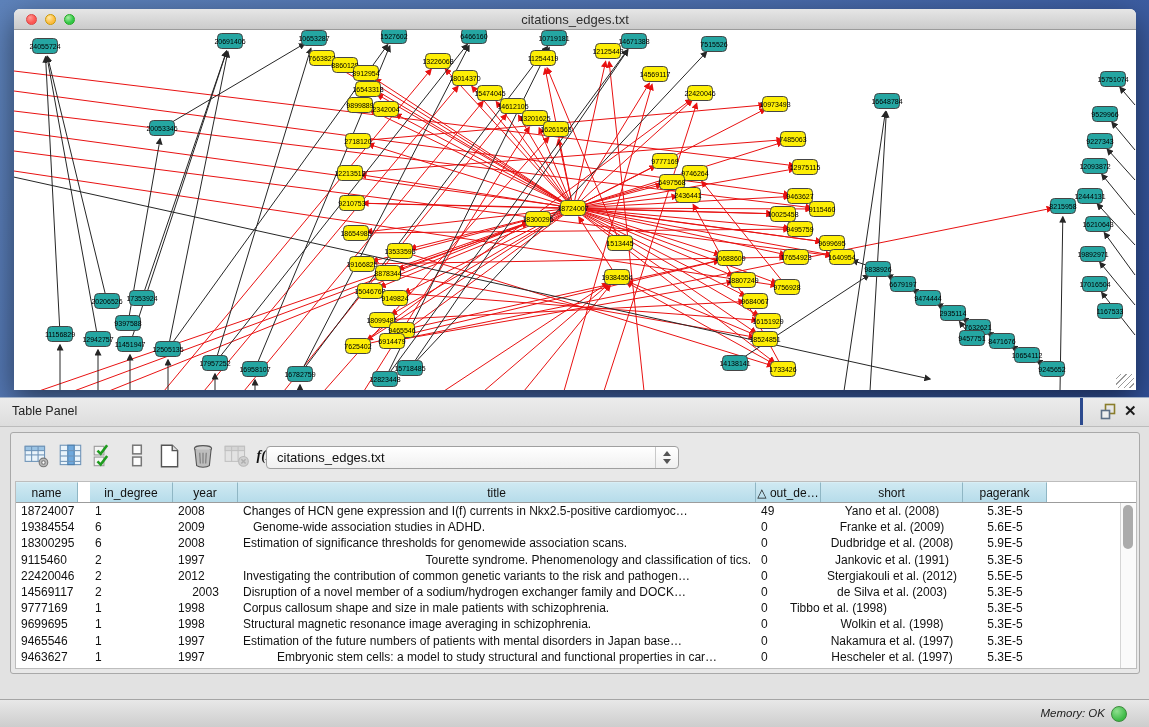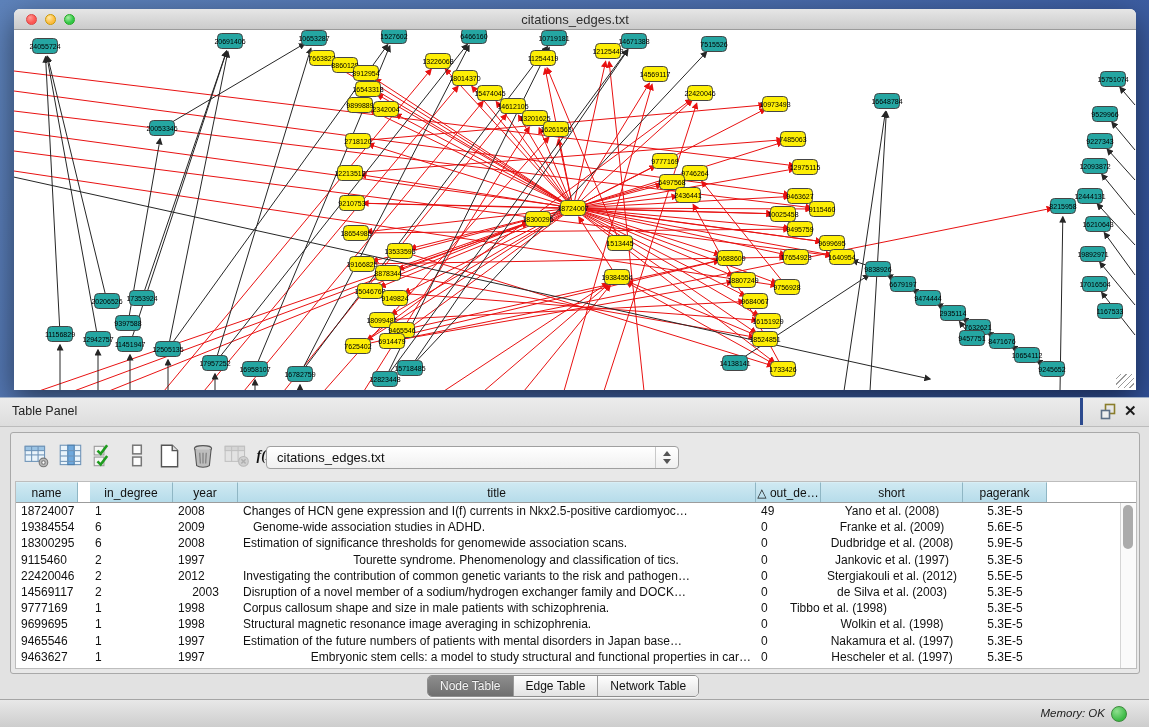--- a/index.html
+++ b/index.html
@@ -724,23 +724,23 @@
               <div class="tcell" style="left: 162px; width: 55px; text-align: left;">2008</div>
               <div class="tcell" style="left: 227px; width: 508px; text-align: left;">Estimation of significance thresholds for genomewide association scans.</div>
               <div class="tcell" style="left: 745px; width: 55px; text-align: left;">0</div>
               <div class="tcell" style="left: 810px; width: 132px; text-align: center;">Dudbridge et al. (2008)</div>
               <div class="tcell" style="left: 952px; width: 74px; text-align: center;">5.9E-5</div>
             </div>
             <div class="trow" style="top: 69.6px;">
               <div class="tcell" style="left: 5px; width: 64px; text-align: left;">9115460</div>
               <div class="tcell" style="left: 79px; width: 73px; text-align: left;">2</div>
               <div class="tcell" style="left: 162px; width: 55px; text-align: left;">1997</div>
-              <div class="tcell" style="left: 227px; width: 508px; text-align: center; margin-left: 19px;">Tourette syndrome. Phenomenology and classification of tics.</div>
+              <div class="tcell" style="left: 227px; width: 508px; text-align: right;">Tourette syndrome. Phenomenology and classification of tics.</div>
               <div class="tcell" style="left: 745px; width: 55px; text-align: left;">0</div>
-              <div class="tcell" style="left: 810px; width: 132px; text-align: center;">Jankovic et al. (1997)</div>
+              <div class="tcell" style="left: 810px; width: 132px; text-align: center;">Jankovic et al. (1991)</div>
               <div class="tcell" style="left: 952px; width: 74px; text-align: center;">5.3E-5</div>
             </div>
             <div class="trow" style="top: 85.8px;">
               <div class="tcell" style="left: 5px; width: 64px; text-align: left;">22420046</div>
               <div class="tcell" style="left: 79px; width: 73px; text-align: left;">2</div>
               <div class="tcell" style="left: 162px; width: 55px; text-align: left;">2012</div>
               <div class="tcell" style="left: 227px; width: 508px; text-align: left;">Investigating the contribution of common genetic variants to the risk and pathogen…</div>
               <div class="tcell" style="left: 745px; width: 55px; text-align: left;">0</div>
               <div class="tcell" style="left: 810px; width: 132px; text-align: center;">Stergiakouli et al. (2012)</div>
               <div class="tcell" style="left: 952px; width: 74px; text-align: center;">5.5E-5</div>
@@ -778,36 +778,31 @@
               <div class="tcell" style="left: 162px; width: 55px; text-align: left;">1997</div>
               <div class="tcell" style="left: 227px; width: 508px; text-align: left;">Estimation of the future numbers of patients with mental disorders in Japan base…</div>
               <div class="tcell" style="left: 745px; width: 55px; text-align: left;">0</div>
               <div class="tcell" style="left: 810px; width: 132px; text-align: center;">Nakamura et al. (1997)</div>
               <div class="tcell" style="left: 952px; width: 74px; text-align: center;">5.3E-5</div>
             </div>
             <div class="trow" style="top: 166.8px;">
               <div class="tcell" style="left: 5px; width: 64px; text-align: left;">9463627</div>
               <div class="tcell" style="left: 79px; width: 73px; text-align: left;">1</div>
               <div class="tcell" style="left: 162px; width: 55px; text-align: left;">1997</div>
-              <div class="tcell" style="left: 227px; width: 508px; text-align: right;">Embryonic stem cells: a model to study structural and functional properties in car…</div>
+              <div class="tcell" style="left: 227px; width: 508px; text-align: center;">Embryonic stem cells: a model to study structural and functional properties in car…</div>
               <div class="tcell" style="left: 745px; width: 55px; text-align: left;">0</div>
               <div class="tcell" style="left: 810px; width: 132px; text-align: center;">Hescheler et al. (1997)</div>
               <div class="tcell" style="left: 952px; width: 74px; text-align: center;">5.3E-5</div>
             </div>
           </div>
         <div id="vscroll">
           <div id="vthumb"></div>
         </div>
       </div>
     </div>
 
-    <div id="table-tabs">
-        <div class="tab active">Node Table</div>
-        <div class="tab">Edge Table</div>
-        <div class="tab">Network Table</div>
-      </div>
 
     <div id="status-bar">
       <span id="memory-label">Memory: OK</span>
       <span id="memory-dot"></span>
     </div>
   </div>
 </div>
 
 </body></html>

